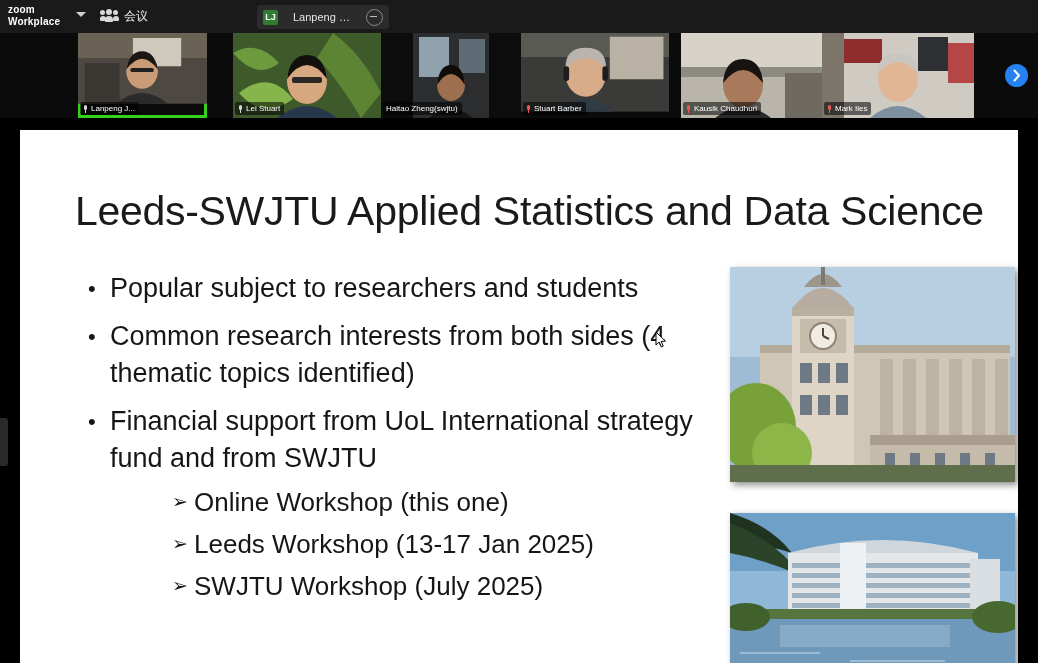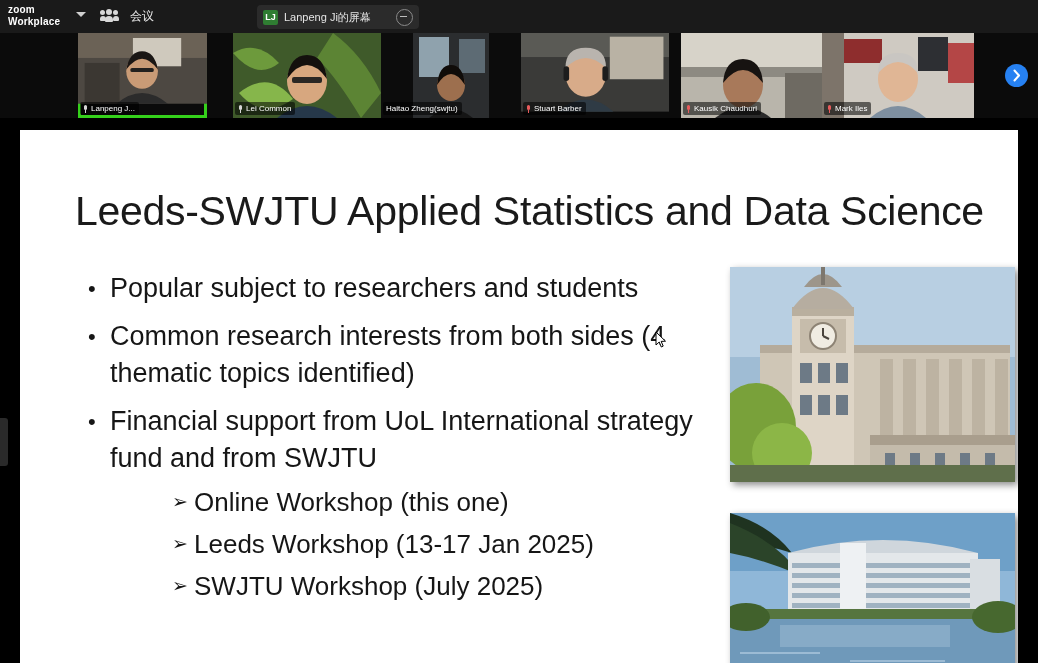--- a/index.html
+++ b/index.html
@@ -42,21 +42,21 @@
     border-left: 5px solid transparent;
     border-right: 5px solid transparent;
     border-top: 5px solid #cfcfcf;
   }
   #meeting-group {
     position: absolute;
     left: 100px; top: 6px;
     height: 20px;
     display: flex;
     align-items: center;
-    gap: 12px;
+    gap: 6px;
   }
   #people-icon {
     width: 18px; height: 14px;
     position: relative;
   }
   #people-icon .dot {
     position: absolute;
     background: #d8d8d8;
     border-radius: 50%;
   }
@@ -66,29 +66,29 @@
   #people-icon .b1 { width:6px; height:5px; left:-0.5px; top:7px; border-radius:3px 3px 1px 1px; }
   #people-icon .b2 { width:8px; height:6px; left:5px; top:7px; border-radius:4px 4px 1px 1px; }
   #people-icon .b3 { width:6px; height:5px; left:12.5px; top:7px; border-radius:3px 3px 1px 1px; }
   #meeting-label {
     font-size: 12px;
     color: #e9e9e9;
   }
   #share-pill {
     position: absolute;
     left: 257px; top: 5px;
-    width: 162px;
+    width: 132px;
     height: 24px;
     border-radius: 4px;
     background: #2b2b2b;
     display: flex;
     align-items: center;
     padding: 0 6px;
     box-sizing: border-box;
-    gap: 6px;
+    gap: 15px;
   }
   #share-avatar {
     width: 15px; height: 15px;
     border-radius: 2px;
     background: #2f7d32;
     color: #fff;
     font-size: 9px;
     line-height: 15px;
     text-align: center;
     font-weight: bold;
@@ -352,21 +352,21 @@
       <ellipse cx="74" cy="48" rx="20" ry="23" fill="#d7a77f"></ellipse>
       <path d="M54 46 q20 -28 40 0 q-3 -24 -20 -24 q-17 0 -20 24z" fill="#14100d"></path>
       <rect x="59" y="44" width="30" height="6" rx="2" fill="#2a2724"></rect>
       <path d="M44 85 q30 -24 60 0z" fill="#26384a"></path>
     </svg>
     <div class="namebar">
       <span class="mic">
           <span class="cap"></span>
           <span class="stand"></span>
         </span>
-      <span>Lei Common</span>
+      <span>Lei Stuart</span>
     </div>
   </div>
 
   <div class="tile" style="left:381px; width:140px;">
     <svg class="t-bg" viewBox="0 0 140 85" preserveAspectRatio="none">
       <rect x="0" y="0" width="140" height="85" fill="#0c0c0c"></rect>
       <rect x="32" y="0" width="76" height="85" fill="#2b2d2f"></rect>
       <rect x="38" y="4" width="30" height="40" fill="#8fa2ad"></rect>
       <rect x="78" y="6" width="26" height="34" fill="#5d6b74"></rect>
       <ellipse cx="70" cy="52" rx="14" ry="16" fill="#9d6f4e"></ellipse>

